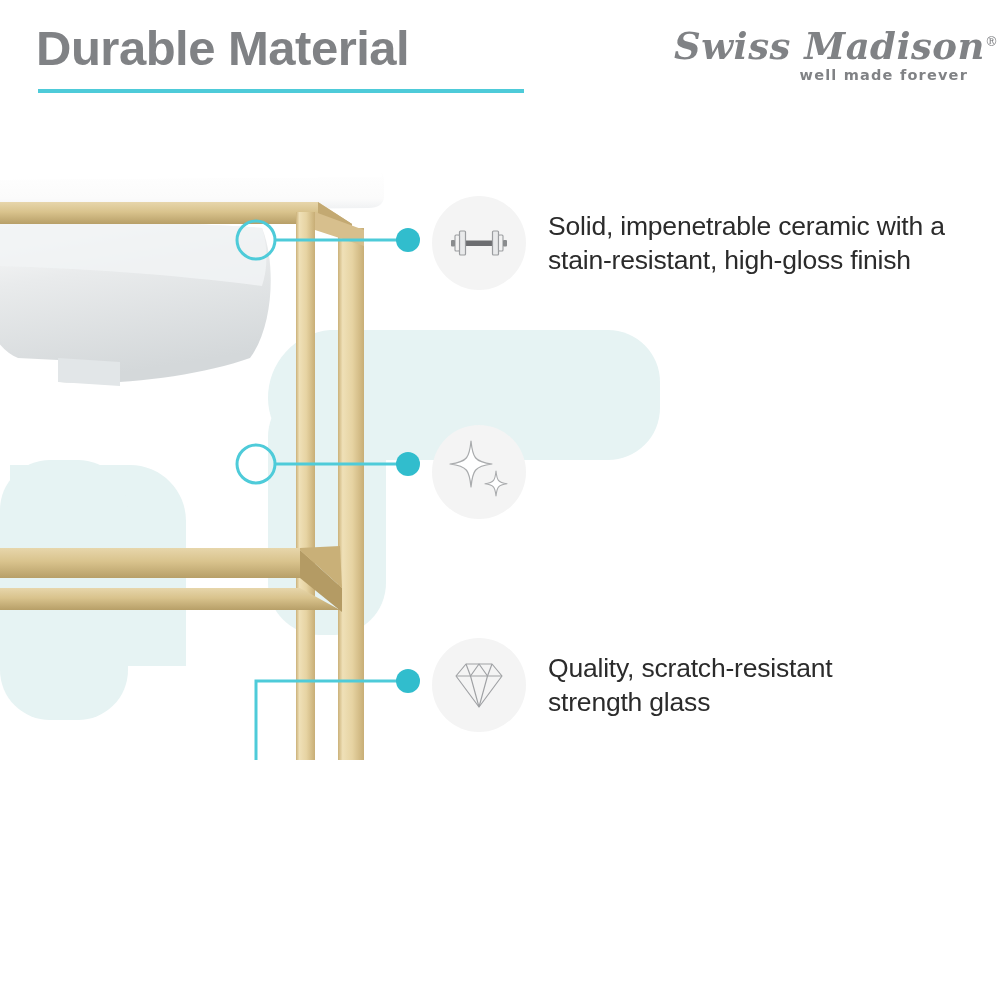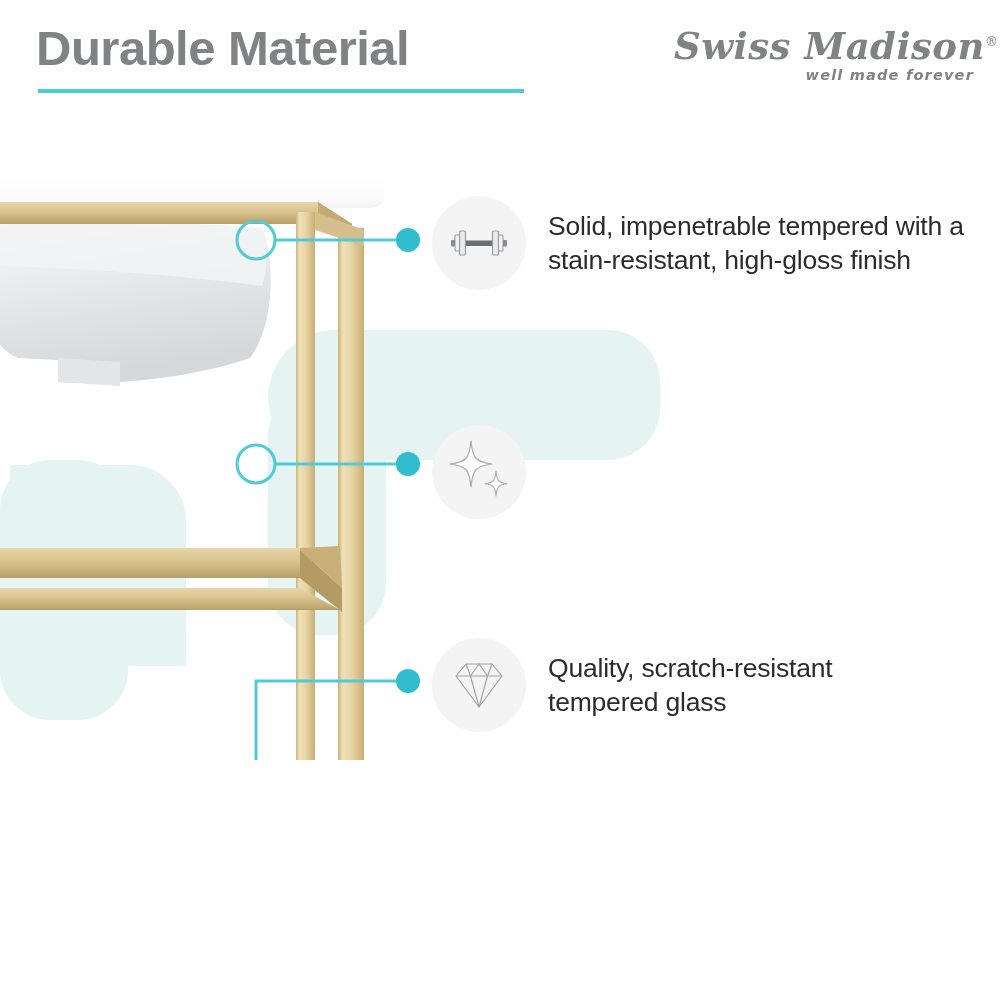--- a/index.html
+++ b/index.html
@@ -80,25 +80,25 @@
   }
   .logo-reg {
     font-size: 13px;
     vertical-align: super;
     font-style: normal;
     font-weight: normal;
   }
   .logo-tag {
     font-family: "DejaVu Sans", sans-serif;
     font-size: 14.5px;
-    font-style: italic;
     font-weight: bold;
     color: #808285;
     letter-spacing: 1.2px;
     margin-top: 2px;
+    margin-right: 6px;
     white-space: nowrap;
   }
 
   
   .product {
     position: absolute;
     left: 0;
     top: 150px;
     width: 420px;
     height: 850px;
@@ -277,21 +277,21 @@
       <svg width="66" height="66" viewBox="0 0 66 66">
         <rect x="20" y="30.5" width="26" height="5.5" fill="#6d6e71"></rect>
         <rect x="13.5" y="21" width="6" height="24" rx="1" fill="#e9eaeb" stroke="#9b9da0" stroke-width="1.2"></rect>
         <rect x="46.5" y="21" width="6" height="24" rx="1" fill="#e9eaeb" stroke="#9b9da0" stroke-width="1.2"></rect>
         <rect x="9" y="25" width="4.5" height="16" rx="1" fill="#f2f2f2" stroke="#9b9da0" stroke-width="1.1"></rect>
         <rect x="52.5" y="25" width="4.5" height="16" rx="1" fill="#f2f2f2" stroke="#9b9da0" stroke-width="1.1"></rect>
         <rect x="5" y="30" width="4" height="6.5" rx="1" fill="#8a8c8e"></rect>
         <rect x="57" y="30" width="4" height="6.5" rx="1" fill="#8a8c8e"></rect>
       </svg>
     </div>
-    <div class="feature-text">Solid, impenetrable tempered with a
+    <div class="feature-text">Solid, impenetrable ceramic with a
 stain-resistant, high-gloss finish</div>
   </div>
 
   <div class="feature" id="feature-1">
     <div class="feature-icon">
       <svg width="68" height="68" viewBox="0 0 68 68">
         <path d="M26 3 C27.6 19, 29.4 24, 47 26 C29.4 28, 27.6 33, 26 49
                  C24.4 33, 22.6 28, 5 26 C22.6 24, 24.4 19, 26 3 Z" fill="#ffffff" stroke="#a9abad" stroke-width="1.2" stroke-linejoin="round"></path>
         <path d="M51 33 C51.9 42, 52.9 44.6, 62 45.7 C52.9 46.8, 51.9 49.4, 51 58
                  C50.1 49.4, 49.1 46.8, 40 45.7 C49.1 44.6, 50.1 42, 51 33 Z" fill="#ffffff" stroke="#a9abad" stroke-width="1.1" stroke-linejoin="round"></path>
@@ -305,16 +305,16 @@
         <g fill="none" stroke="#9fa1a4" stroke-width="1.15" stroke-linejoin="round">
           <path d="M8 22 L18 10 L44 10 L54 22 L31 53 Z"></path>
           <path d="M8 22 L54 22"></path>
           <path d="M18 10 L22.5 22 L31 53"></path>
           <path d="M44 10 L39.5 22 L31 53"></path>
           <path d="M22.5 22 L31 10 L39.5 22"></path>
         </g>
       </svg>
     </div>
     <div class="feature-text">Quality, scratch-resistant
-tempered glass</div>
+strength glass</div>
   </div>
 
 </div>
 
 </body></html>

